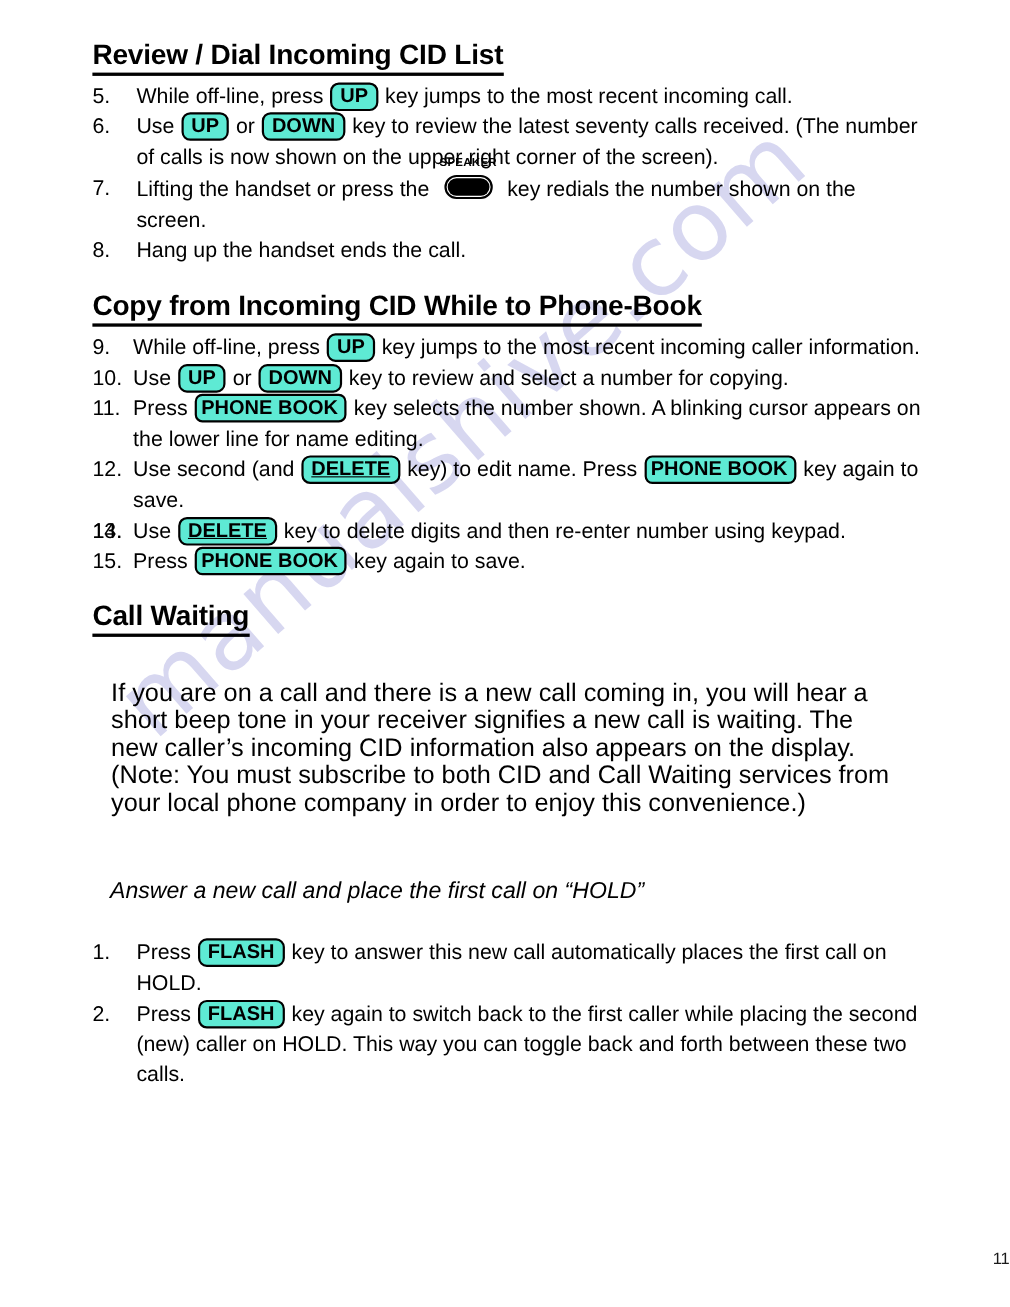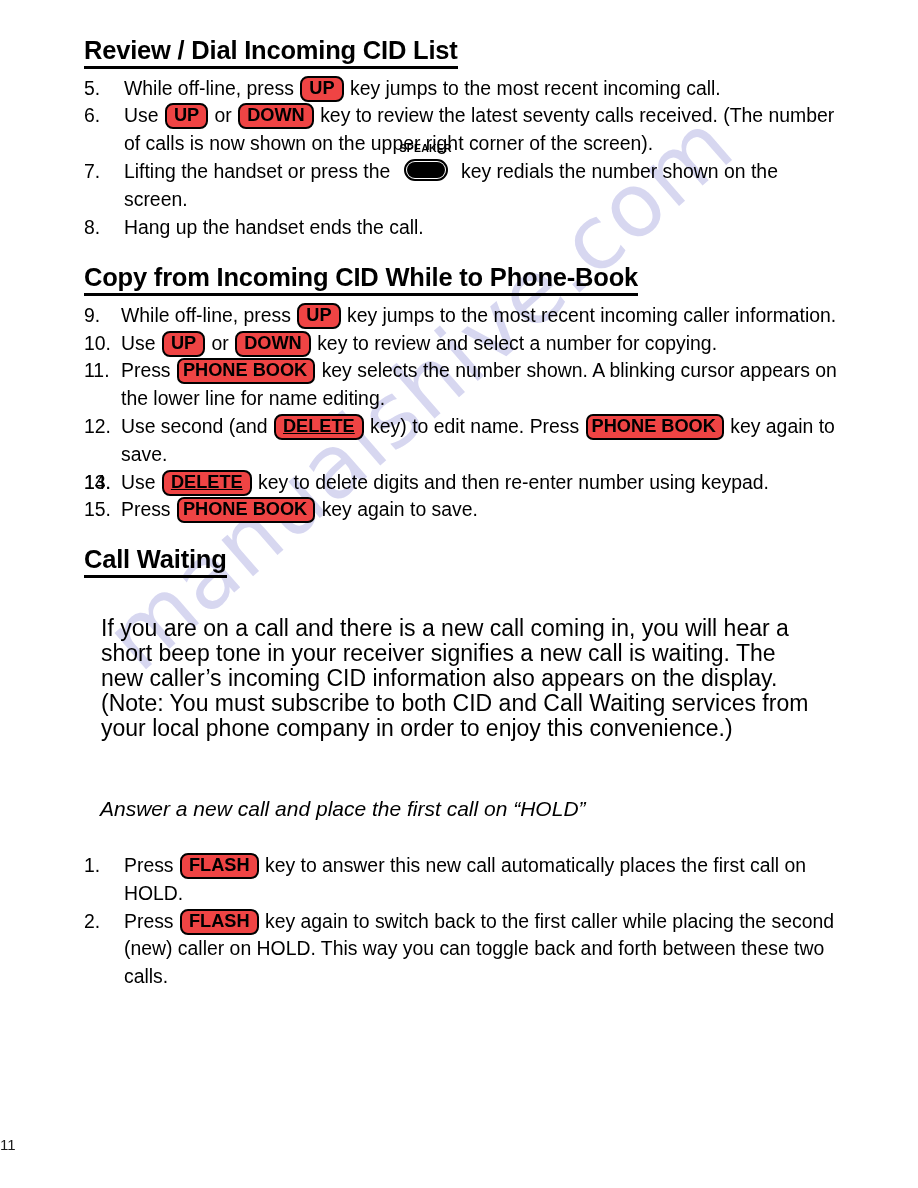--- a/index.html
+++ b/index.html
@@ -116,21 +116,21 @@
   .key {
     display: inline-block;
     border: 2.4px solid #000;
     border-radius: 8px;
     padding: 0px 7px 1px 7px;
     font-size: 18.2px;
     font-weight: bold;
     line-height: 21px;
     vertical-align: 1px;
     white-space: nowrap;
-    background: #ef4444;
+    background: #5eead4;
     margin: 0 1px;
   }
   .key.u { text-decoration: underline; text-underline-offset: 1px; }
   .key.wide { border-radius: 7px; padding: 0px 6px 1px 4px; }
 
   
   .speaker-key {
     display: inline-block;
     position: relative;
     width: 52px;
@@ -172,21 +172,21 @@
   }
   .gap-md { height: 15px; }
   .gap-lg { height: 22px; }
 
   
   .page-num {
     position: absolute;
     left: 0;
     top: 1136px;
     width: 918px;
-    text-align: left;
+    text-align: right;
     font-size: 15px;
     color: #1a1a1a;
   }
 </style>
 </head>
 <body>
 
 <div id="watermark">
   <div class="wm-text">manualshive.com</div>
 </div>

